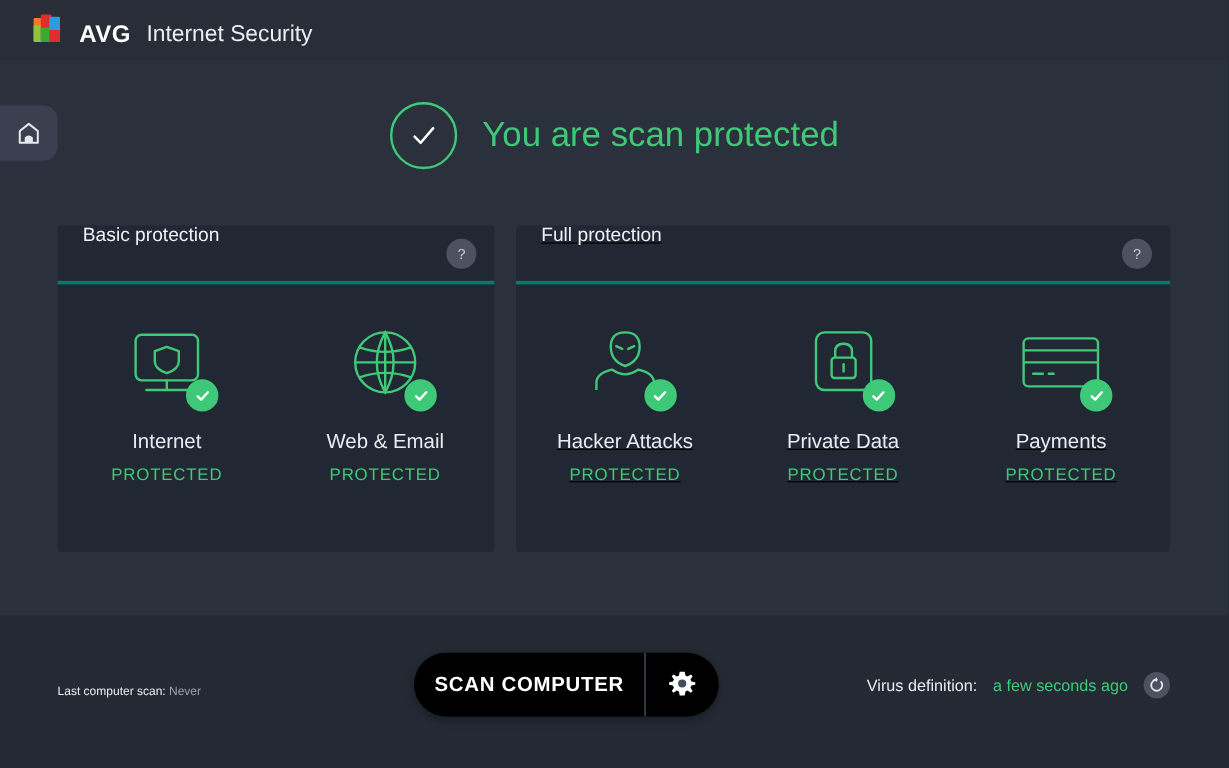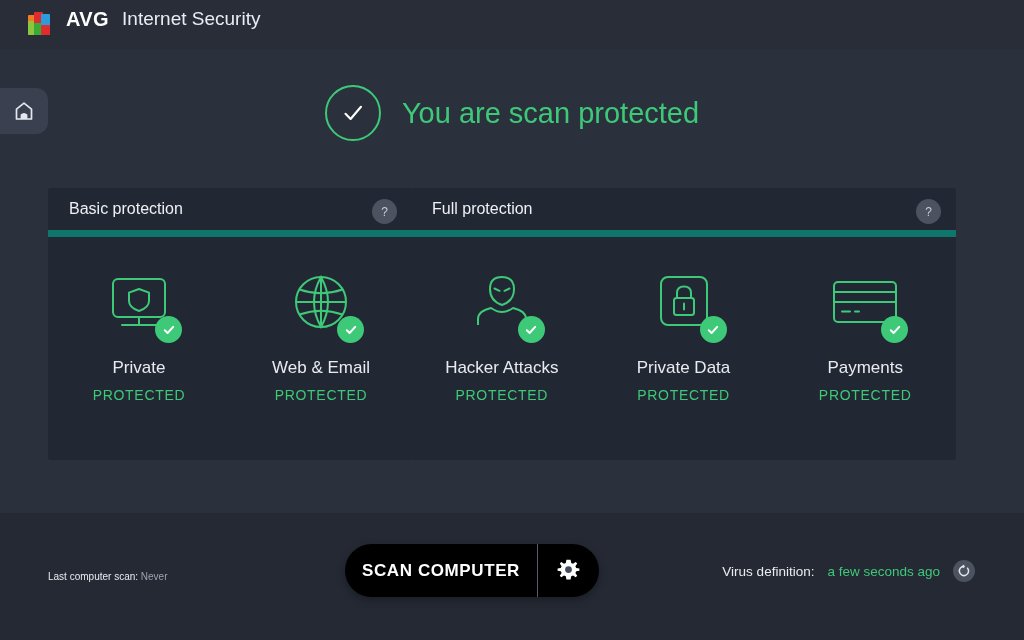--- a/index.html
+++ b/index.html
@@ -27,21 +27,21 @@
     width: 1024px;
     height: 50px;
     background: #282d38;
     border-bottom: 1px solid #31364250;
   }
 
   #brand {
     position: absolute;
     left: 27px; top: 9px;
     display: flex;
-    align-items: flex-start;
+    align-items: flex-end;
     gap: 9px;
   }
 
   .avg-mark {
     width: 30px; height: 30px;
     position: relative;
     display: block;
   }
 
   .avg-word {
@@ -146,28 +146,28 @@
     white-space: nowrap;
   }
 
   
   .panel {
     position: absolute;
     background: #222833;
     border-radius: 3px;
   }
   #panel-basic { left: 48px; top: 188px; width: 364px; height: 272px; }
-  #panel-full  { left: 411px; top: 188px; width: 545px; height: 272px; }
+  #panel-full  { left: 430px; top: 188px; width: 545px; height: 272px; text-decoration: underline; }
 
   .panel-head {
     position: relative;
     height: 49px;
-    border-bottom: 7px solid #0f766e;
-    display: flex;
-    align-items: center;
+    border-bottom: 3px solid #0f766e;
+    display: flex;
+    align-items: flex-start;
   }
   .panel-title {
     color: #eef0f4;
     font-size: 16px;
     margin-left: 21px;
   }
   .help-btn {
     position: absolute;
     right: 15px; top: 11px;
     width: 25px; height: 25px;
@@ -353,21 +353,21 @@
             <rect x="13" y="14" width="52" height="38" rx="5" fill="none" stroke="#3ec978" stroke-width="2"></rect>
             <path d="M39 24 L49 27.6 L49 36 Q49 42.6 39 46 Q29 42.6 29 36 L29 27.6 Z" fill="none" stroke="#3ec978" stroke-width="2" stroke-linejoin="round"></path>
             <path d="M39 52 L39 60 M22 60 L56 60" fill="none" stroke="#3ec978" stroke-width="2" stroke-linecap="round"></path>
           </svg>
           <span class="badge">
             <svg width="16" height="16" viewBox="0 0 16 16">
               <path d="M3.8 8.3 L6.6 11 L12.2 4.9" fill="none" stroke="#ffffff" stroke-width="2" stroke-linecap="round" stroke-linejoin="round"></path>
             </svg>
           </span>
         </div>
-        <div class="tile-name">Private</div>
+        <div class="tile-name">Internet</div>
         <div class="tile-state">PROTECTED</div>
       </div>
 
       <div class="tile">
         <div class="tile-icon">
           <svg width="78" height="78" viewBox="0 0 78 78">
             <circle cx="39" cy="37" r="25" fill="none" stroke="#3ec978" stroke-width="2"></circle>
             <path d="M39 12 L39 62 M14 37 L64 37" stroke="#3ec978" stroke-width="2"></path>
             <path d="M39 12 Q25 37 39 62 Q53 37 39 12 Z" fill="none" stroke="#3ec978" stroke-width="2"></path>
             <path d="M17.6 24.5 Q39 32 60.4 24.5" fill="none" stroke="#3ec978" stroke-width="2"></path>

